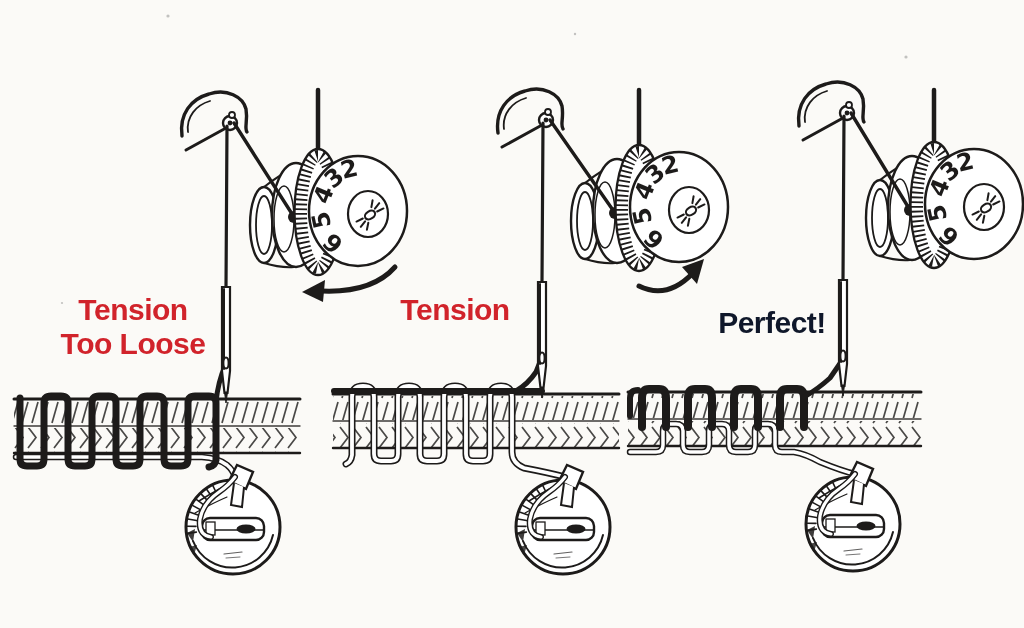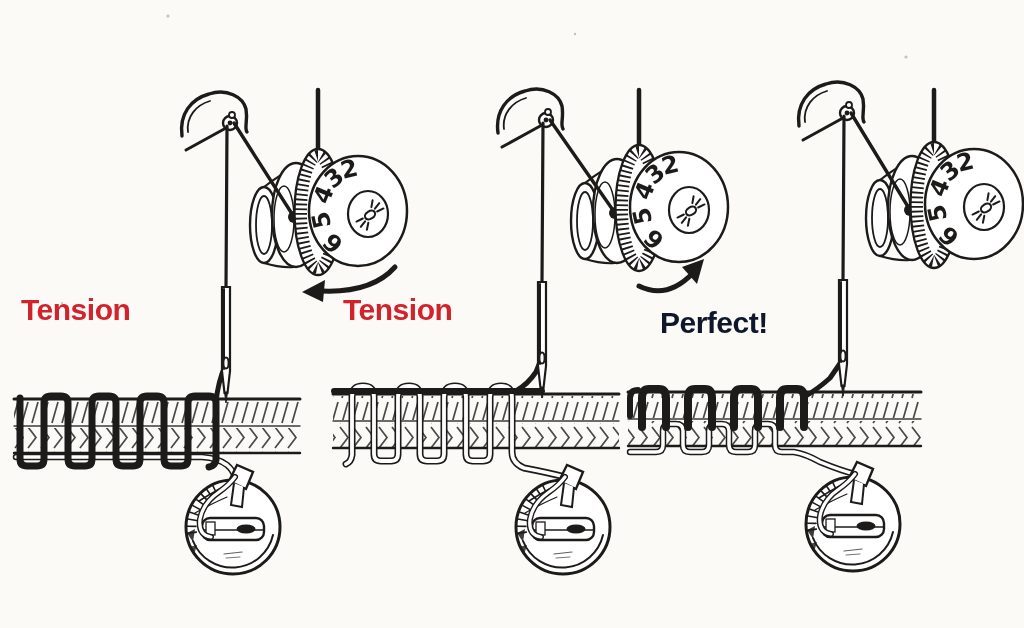--- a/index.html
+++ b/index.html
@@ -4,21 +4,21 @@
 <style>
   html,body{margin:0;padding:0;}
   body{
     width:1024px;height:628px;overflow:hidden;position:relative;
     background:#fbfaf7;
     font-family:"Liberation Sans",sans-serif;
   }
   .stage{position:absolute;left:0;top:0;width:1024px;height:628px;}
   svg{position:absolute;left:0;top:0;}
   .label{
-    position:absolute;width:224px;text-align:left;
+    position:absolute;width:224px;text-align:center;
     font-family:"Liberation Sans",sans-serif;
     font-weight:bold;font-size:30px;line-height:34px;letter-spacing:-0.5px;
   }
 </style>
 </head>
 <body style="background: rgb(251, 250, 247);">
 
 <div class="stage">
   <svg id="art" width="1024" height="628" viewBox="0 0 1024 628">
       <defs>
@@ -386,20 +386,21 @@
                    L844.5,386 L841.5,386 L839,364 Z" fill="#fff" stroke="#1d1b1a" stroke-width="2.2"></path>
           <path d="M841,282 L841,362" fill="none" stroke="#1d1b1a" stroke-width="2" stroke-linecap="round" stroke-linejoin="round"></path>
           <polygon points="841.5,385 844.5,385 843,396" fill="#1d1b1a" stroke="#1d1b1a" stroke-width="1"></polygon>
           <ellipse cx="843" cy="356" rx="2.6" ry="5.5" fill="#fff" stroke="#1d1b1a" stroke-width="2"></ellipse>
         </g>
       </g>
     </svg>
 
   <div class="label" id="label-0" style="left: 21px; top: 293px; color: rgb(209, 35, 43);">
     <div>Tension</div>
+    <div>Too Loose</div>
   </div>
 
   <div class="label" id="label-1" style="left: 343px; top: 293px; color: rgb(209, 35, 43);">
     <div>Tension</div>
   </div>
 
   <div class="label" id="label-2" style="left: 660px; top: 306px; color: #0f172a;">
     <div>Perfect!</div>
     <div></div>
   </div>

